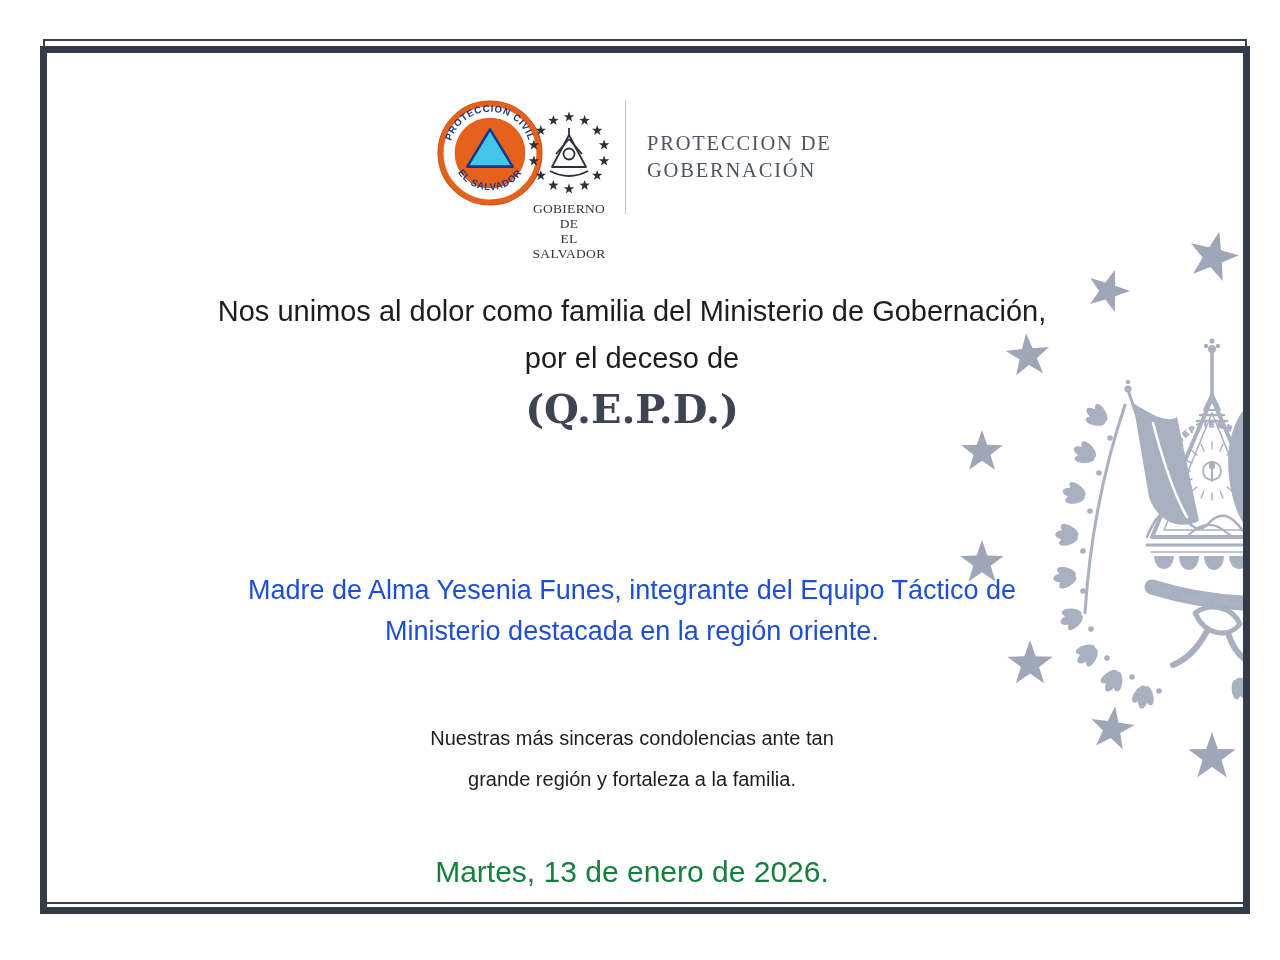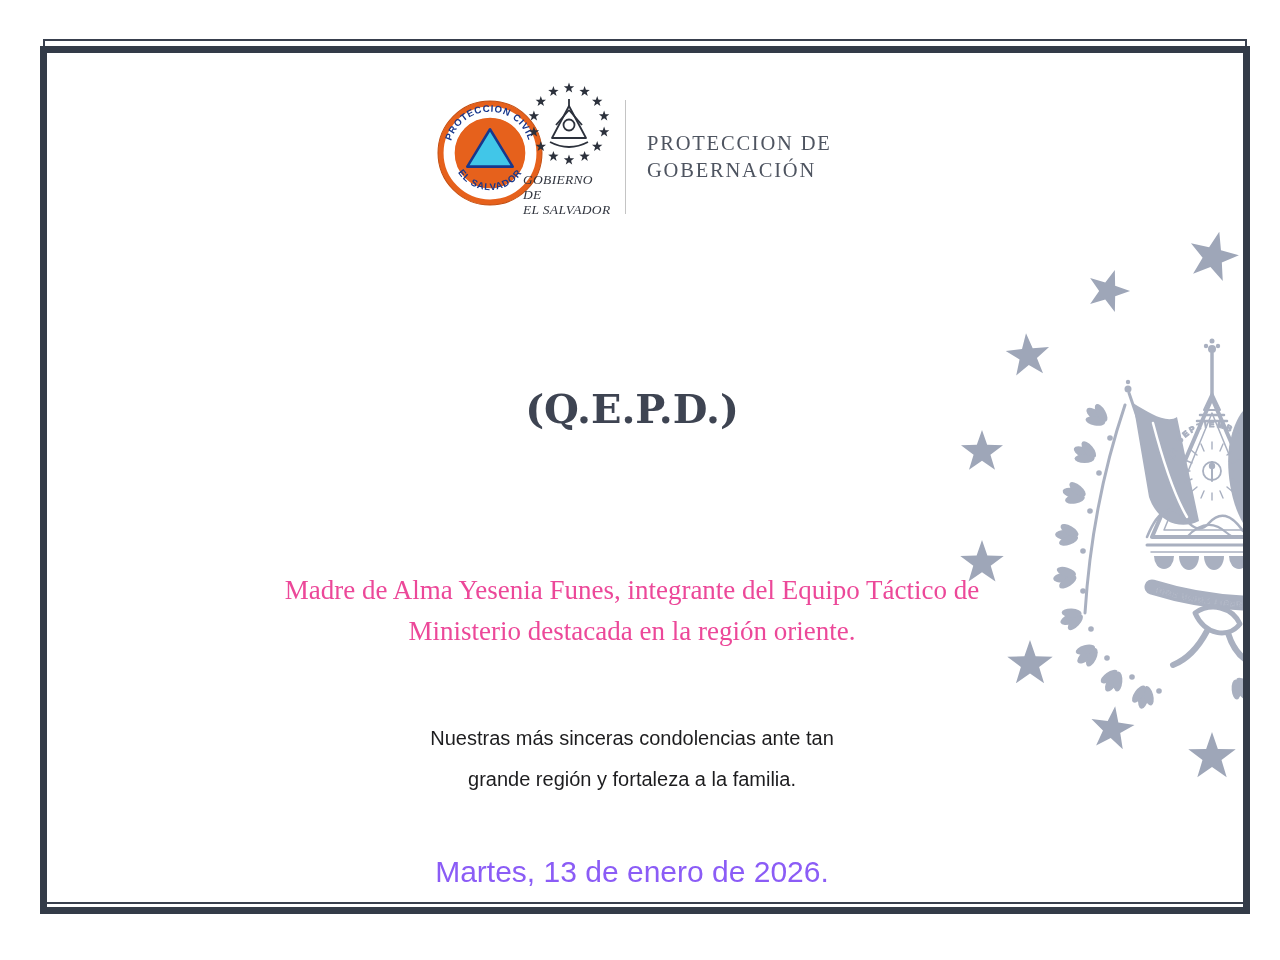--- a/index.html
+++ b/index.html
@@ -11,36 +11,36 @@
   .frame-thick{position:absolute;left:40px;top:46px;width:1210px;height:868px;
                border:7px solid #333B48;box-sizing:border-box;}
   .card-inner{position:absolute;left:47px;top:53px;width:1196px;height:854px;overflow:hidden;}
   
   .watermark-svg{position:absolute;left:0;top:0;z-index:0;}
   
   .header{position:absolute;left:0;top:0;width:100%;height:170px;z-index:2;}
   .pc-logo{position:absolute;left:390px;top:47px;}
   .pc-arc{font-family:"Liberation Sans",sans-serif;font-weight:bold;font-size:9.5px;
           letter-spacing:0.8px;fill:#17378C;}
-  .gob-emblem{position:absolute;left:476px;top:29px;width:92px;text-align:left;font-style:italic;}
+  .gob-emblem{position:absolute;left:476px;top:58px;width:92px;text-align:center;}
   .gob-caption{font-family:"Liberation Serif",serif;font-size:13.5px;line-height:15px;
                color:#30343E;letter-spacing:0.3px;margin-top:2px;}
   .header-divider{position:absolute;left:578px;top:47px;width:1px;height:114px;background:#C4C4C4;}
   .ministry{position:absolute;left:600px;top:77px;font-family:"Liberation Serif",serif;
             font-size:20.5px;line-height:27px;letter-spacing:1.8px;color:#4E5460;}
   
   .tblock{position:absolute;left:0;width:1170px;text-align:center;z-index:2;}
   .intro{top:206px;font-size:29px;line-height:47px;color:#1D1D1F;}
   .nameblock{top:324px;font-family:"DejaVu Serif","Liberation Serif",serif;
              font-weight:bold;color:#3E4452;}
   .deceased{font-size:43px;line-height:60px;}
   .qepd{font-size:40px;line-height:64px;}
-  .relation{top:490px;font-size:27px;line-height:41px;color:#ec4899;font-family:Liberation Serif, serif;}
+  .relation{top:490px;font-size:27px;line-height:41px;color:#1d4ed8;}
   .condolence{top:645px;font-size:20px;line-height:41px;color:#1D1D1F;}
-  .dateline{top:772px;font-size:30px;color:#8b5cf6;}
+  .dateline{top:772px;font-size:30px;color:#15803d;}
   .wm-ring-text{font-family:"Liberation Sans",sans-serif;font-size:8px;letter-spacing:2.2px;
                 fill:#A9B0C0;font-weight:bold;}
   .wm-motto{font-family:"Liberation Sans",sans-serif;font-size:7.5px;letter-spacing:1.2px;
             fill:#ffffff;font-weight:bold;}
 </style>
 </head>
 <body>
 
 <div class="stage">
 
@@ -229,20 +229,24 @@
       </div>
 
       <div class="header-divider"></div>
 
       <div class="ministry">
         <div>PROTECCION DE</div>
         <div>GOBERNACIÓN</div>
       </div>
     </div>
 
+    <p class="tblock intro">
+      <span>Nos unimos al dolor como familia del Ministerio de Gobernación,</span><br>
+      <span>por el deceso de</span>
+    </p>
 
     <div class="tblock nameblock">
       <div class="qepd">(Q.E.P.D.)</div>
     </div>
 
     <p class="tblock relation">
       <span>Madre de Alma Yesenia Funes, integrante del Equipo Táctico de</span><br>
       <span>Ministerio destacada en la región oriente.</span>
     </p>
 

